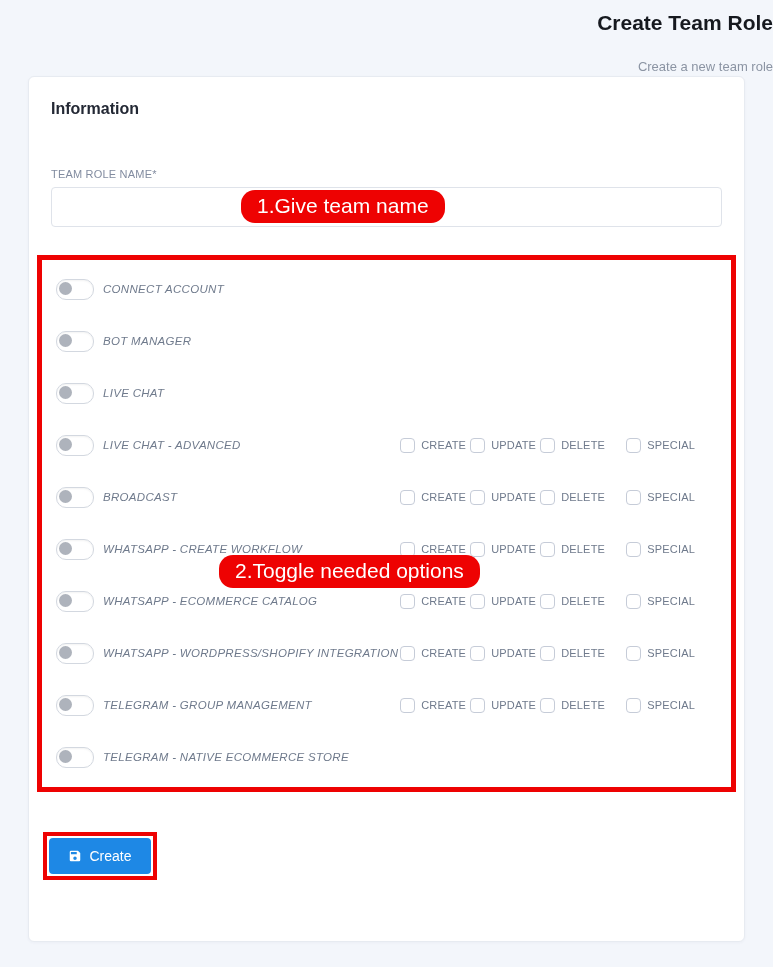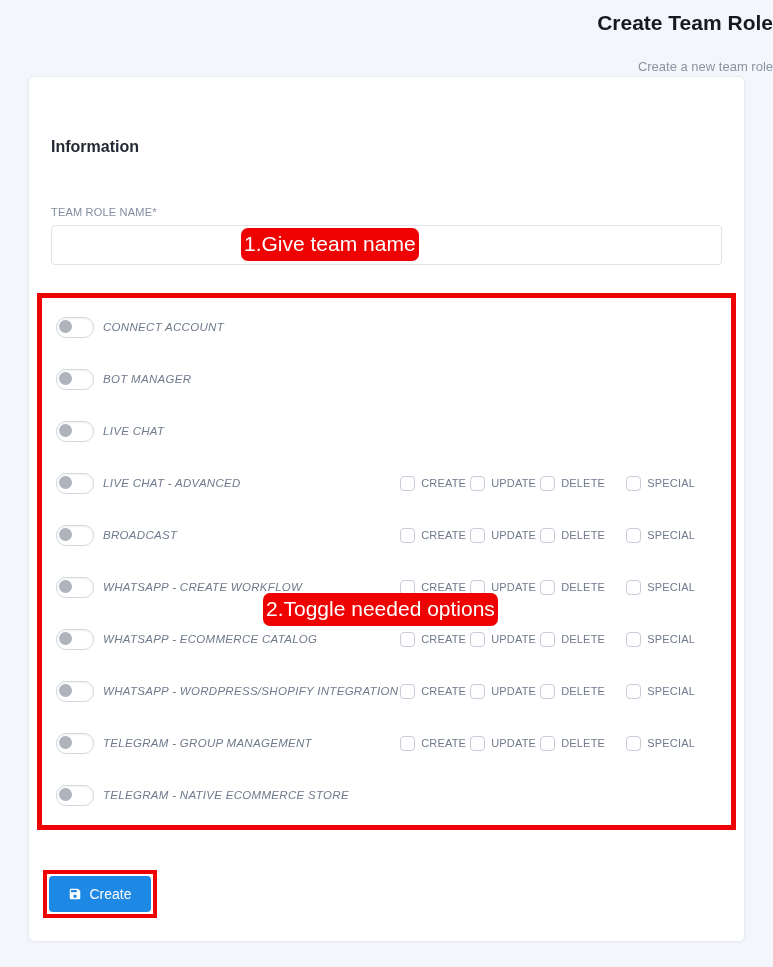--- a/index.html
+++ b/index.html
@@ -20,48 +20,48 @@
   .card {
     position: absolute; left: 28px; top: 76px;
     width: 717px; height: 866px;
     box-sizing: border-box;
     background: #ffffff;
     border: 1px solid #e7ebf1;
     border-radius: 6px;
     box-shadow: 0 1px 3px rgba(40,60,90,0.04);
     padding: 23px 22px;
   }
-  .section-title { font-size: 16px; font-weight: 700; color: #232834; margin-top: 38px; }
+  .section-title { font-size: 16px; font-weight: 700; color: #232834; }
 
   .field-label {
     margin-top: 50px;
     font-size: 11px; color: #828ca0; letter-spacing: .2px;
   }
   .input-wrap { position: relative; margin-top: 7px; }
   .text-input {
     display: block; width: 100%; height: 40px;
     box-sizing: border-box;
     border: 1px solid #dfe3ea; border-radius: 4px;
     outline: none; font-size: 14px; color: #333;
     padding: 0 10px;
     font-family: "Liberation Sans", sans-serif;
   }
 
   
   .badge {
     position: absolute;
     background: #ee0202; color: #fff;
     font-size: 21px; line-height: 1;
-    padding: 5px 3px 7px;
-    border-radius: 7px;
+    padding: 5px 16px 7px;
+    border-radius: 14px;
     white-space: nowrap;
     z-index: 5;
   }
   .badge1 { left: 190px; top: 3px; }
-  .badge2 { left: 177px; top: 295px; margin-left: 44px; }
+  .badge2 { left: 177px; top: 295px; }
 
   
   .perm-box {
     margin: 28px -14px 0;
     border: 5px solid #ee0202;
     position: relative;
     padding: 3px 0 4px;
   }
   .perm-row {
     height: 52px;

